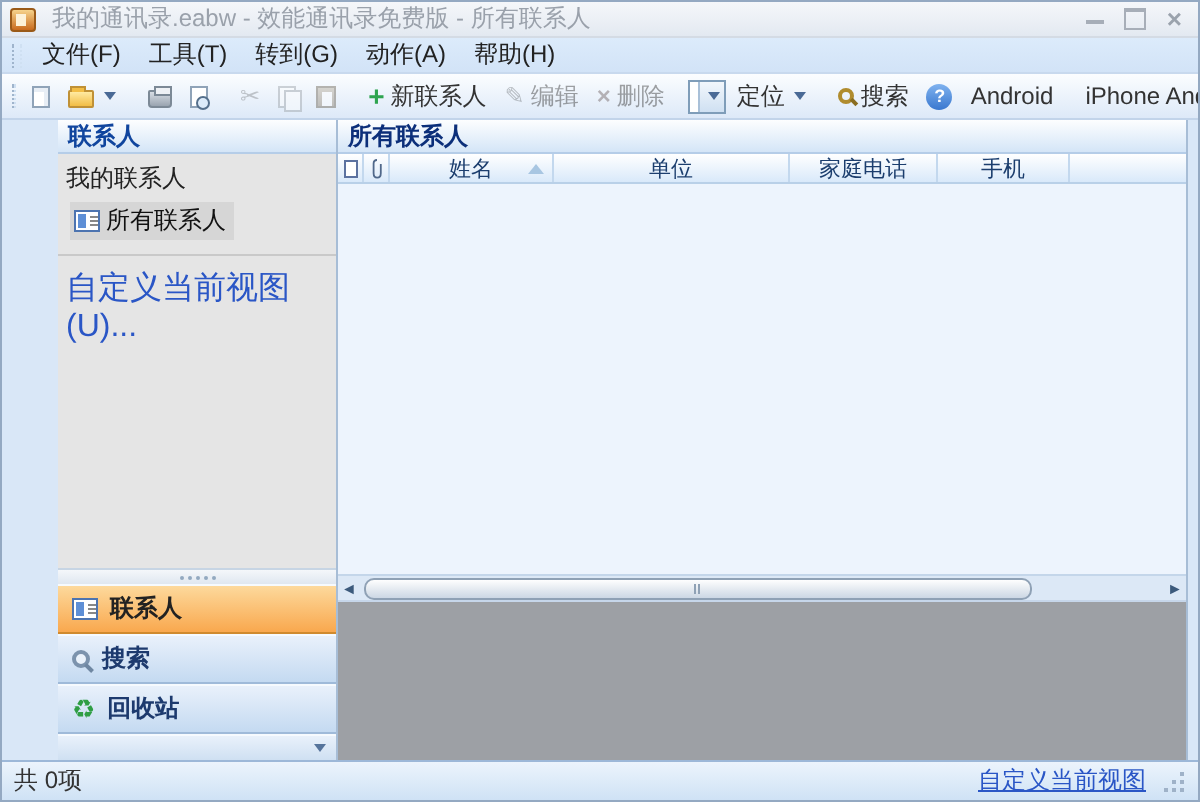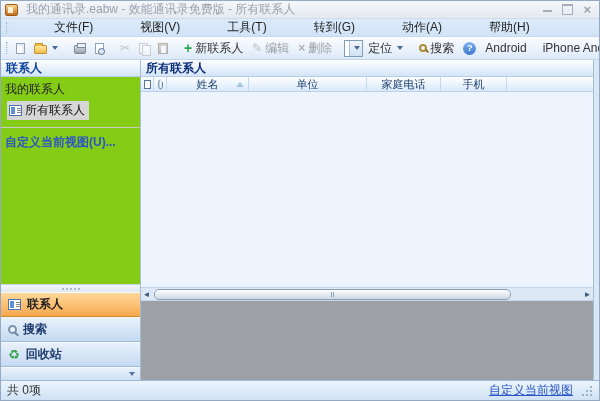--- a/index.html
+++ b/index.html
@@ -15,21 +15,21 @@
   .app-icon::after{ content:""; position:absolute; left:2px; top:2px; width:5px; height:6px; background:#fdf2d8; }
   .title-text{ color:#9aa1ab; font-size:12px; white-space:nowrap; overflow:hidden; }
   .win-controls{ margin-left:auto; display:flex; gap:10px; align-items:center; padding-right:4px; }
   .winbtn{ color:#9ba3ad; font-size:12px; line-height:10px; cursor:default; }
   .winbtn.min::after{ content:""; display:block; width:9px; height:3px; border-bottom:2px solid #a7aeb8; }
   .winbtn.max::after{ content:""; display:block; width:9px; height:8px; border:1px solid #a7aeb8; border-top:2px solid #a7aeb8; }
   .winbtn.close{ font-size:13px; font-weight:bold; }
 
   
   .menubar{ height:18px; flex:0 0 18px; display:flex; align-items:center; background:linear-gradient(#dcebfb,#d2e3f7);
-            padding-left:2px; border-bottom:1px solid #c8d9ee;gap:33px; }
+            padding-left:2px; border-bottom:1px solid #c8d9ee; }
   .grip{ width:5px; height:12px; margin:0 3px; border-left:1px dotted #9fb4cc; border-right:1px dotted #cfe0f2; }
   .menu-item{ padding:2px 7px; color:#222; cursor:default; }
 
   
   .toolbar{ height:23px; flex:0 0 23px; display:flex; align-items:center; gap:1px; padding:0 2px;
             background:linear-gradient(#fbfdff,#dde9f8); border-bottom:1px solid #c2d4ea; }
   .tb-sep{ width:1px; height:16px; background:#c5d4e6; margin:0 3px; }
   .tb-btn{ display:flex; align-items:center; gap:3px; padding:2px 4px; border-radius:2px; color:#333; white-space:nowrap; }
   .disabled{ opacity:.45; filter:grayscale(70%); }
   .dd-arrow{ width:0; height:0; border-left:3px solid transparent; border-right:3px solid transparent;
@@ -60,37 +60,37 @@
   .combo .combo-text{ flex:1; padding:0 2px; font-size:11px; }
   .combo .combo-btn{ width:13px; height:100%; background:linear-gradient(#f2f7fc,#cfe0f2); border-left:1px solid #a9c0d8;
                      display:flex; align-items:center; justify-content:center; }
   .icon-magnifier{ width:8px; height:8px; border:2px solid #b08c2e; border-radius:50%; position:relative; display:inline-block; }
   .icon-magnifier::after{ content:""; position:absolute; width:4px; height:2px; background:#8a6d20;
                           transform:rotate(45deg); right:-4px; bottom:-2px; }
   .icon-help{ width:13px; height:13px; border-radius:50%; background:linear-gradient(#7fb2ef,#3a78cf); color:#fff;
               font-size:9px; font-weight:bold; display:flex; align-items:center; justify-content:center; }
 
   
-  .content{ flex:1; display:flex; min-height:0; padding-right:5px; }
+  .content{ flex:1; display:flex; min-height:0; padding-right:5px;padding-left:28px; }
 
   
   .sidebar{ width:140px; flex:0 0 140px; display:flex; flex-direction:column; border-right:1px solid #a7bdd6; background:#fff; }
   .panel-header{ height:17px; flex:0 0 17px; display:flex; align-items:center; padding:0 5px;
                  background:linear-gradient(#fdfeff,#d4e5f7); border-bottom:1px solid #b5cde8;
                  color:#10459e; font-weight:bold; font-size:12px; }
-  .tree{ flex:1; background:#84cc16; overflow:hidden; padding-top:2px; }
+  .tree{ flex:1; background:#e5e5e5; overflow:hidden; padding-top:2px; }
   .tree-group{ padding:2px 4px; color:#222; font-size:12px; }
   .tree-item.selected{ margin:1px 0 1px 6px; padding:1px 4px 1px 2px; background:#d6d6d6; display:inline-flex;
                        align-items:center; gap:3px; color:#111; }
   .icon-card{ width:13px; height:11px; background:#fff; border:1px solid #4d74b0; position:relative; }
   .icon-card::before{ content:""; position:absolute; left:1px; top:1px; width:4px; height:7px; background:#5e8fd6; }
   .icon-card::after{ content:""; position:absolute; left:7px; top:2px; width:4px; height:1px; background:#888;
                      box-shadow:0 2px 0 #888, 0 4px 0 #888; }
   .tree-sep{ border-top:1px solid #c9c9c9; margin:6px 0 4px 0; }
-  .tree-link{ color:#2a56c6; padding:2px 4px; font-size:12px; cursor:pointer;font-weight:bold; }
+  .tree-link{ color:#2a56c6; padding:2px 4px; font-size:16px; cursor:pointer; }
 
   .v-splitter{ height:8px; flex:0 0 8px; background:linear-gradient(#f4f7fa,#dfe7f0); border-top:1px solid #c7d5e4;
                display:flex; align-items:center; justify-content:center; gap:2px; }
   .v-splitter i{ width:2px; height:2px; background:#93a9c0; border-radius:50%; }
 
   .navbtn{ height:25px; flex:0 0 25px; display:flex; align-items:center; gap:6px; padding:0 7px;
            background:linear-gradient(#e9f1fb,#c4daf1); border-top:1px solid #f6fafe; border-bottom:1px solid #9fbad9;
            font-weight:bold; color:#1d3a6e; cursor:pointer; }
   .navbtn.active{ background:linear-gradient(#fdd99c,#f9a84e); color:#222; border-bottom:1px solid #d08a2e; }
   .icon-search-side{ width:9px; height:9px; border:2px solid #7c93ad; border-radius:50%; position:relative; background:#eaf2fb; }
@@ -145,21 +145,20 @@
     <span class="win-controls">
       <span class="winbtn min"></span>
       <span class="winbtn max"></span>
       <span class="winbtn close">×</span>
     </span>
   </div>
 
   <div class="menubar">
     <span class="grip"></span>
     <span class="menu-item">文件(F)</span>
-    <span class="menu-item">视图(V)</span>
     <span class="menu-item">工具(T)</span>
     <span class="menu-item">转到(G)</span>
     <span class="menu-item">动作(A)</span>
     <span class="menu-item">帮助(H)</span>
   </div>
 
   <div class="toolbar">
     <span class="grip"></span>
     <span class="tb-btn">
         <span class="icon-page"></span>

